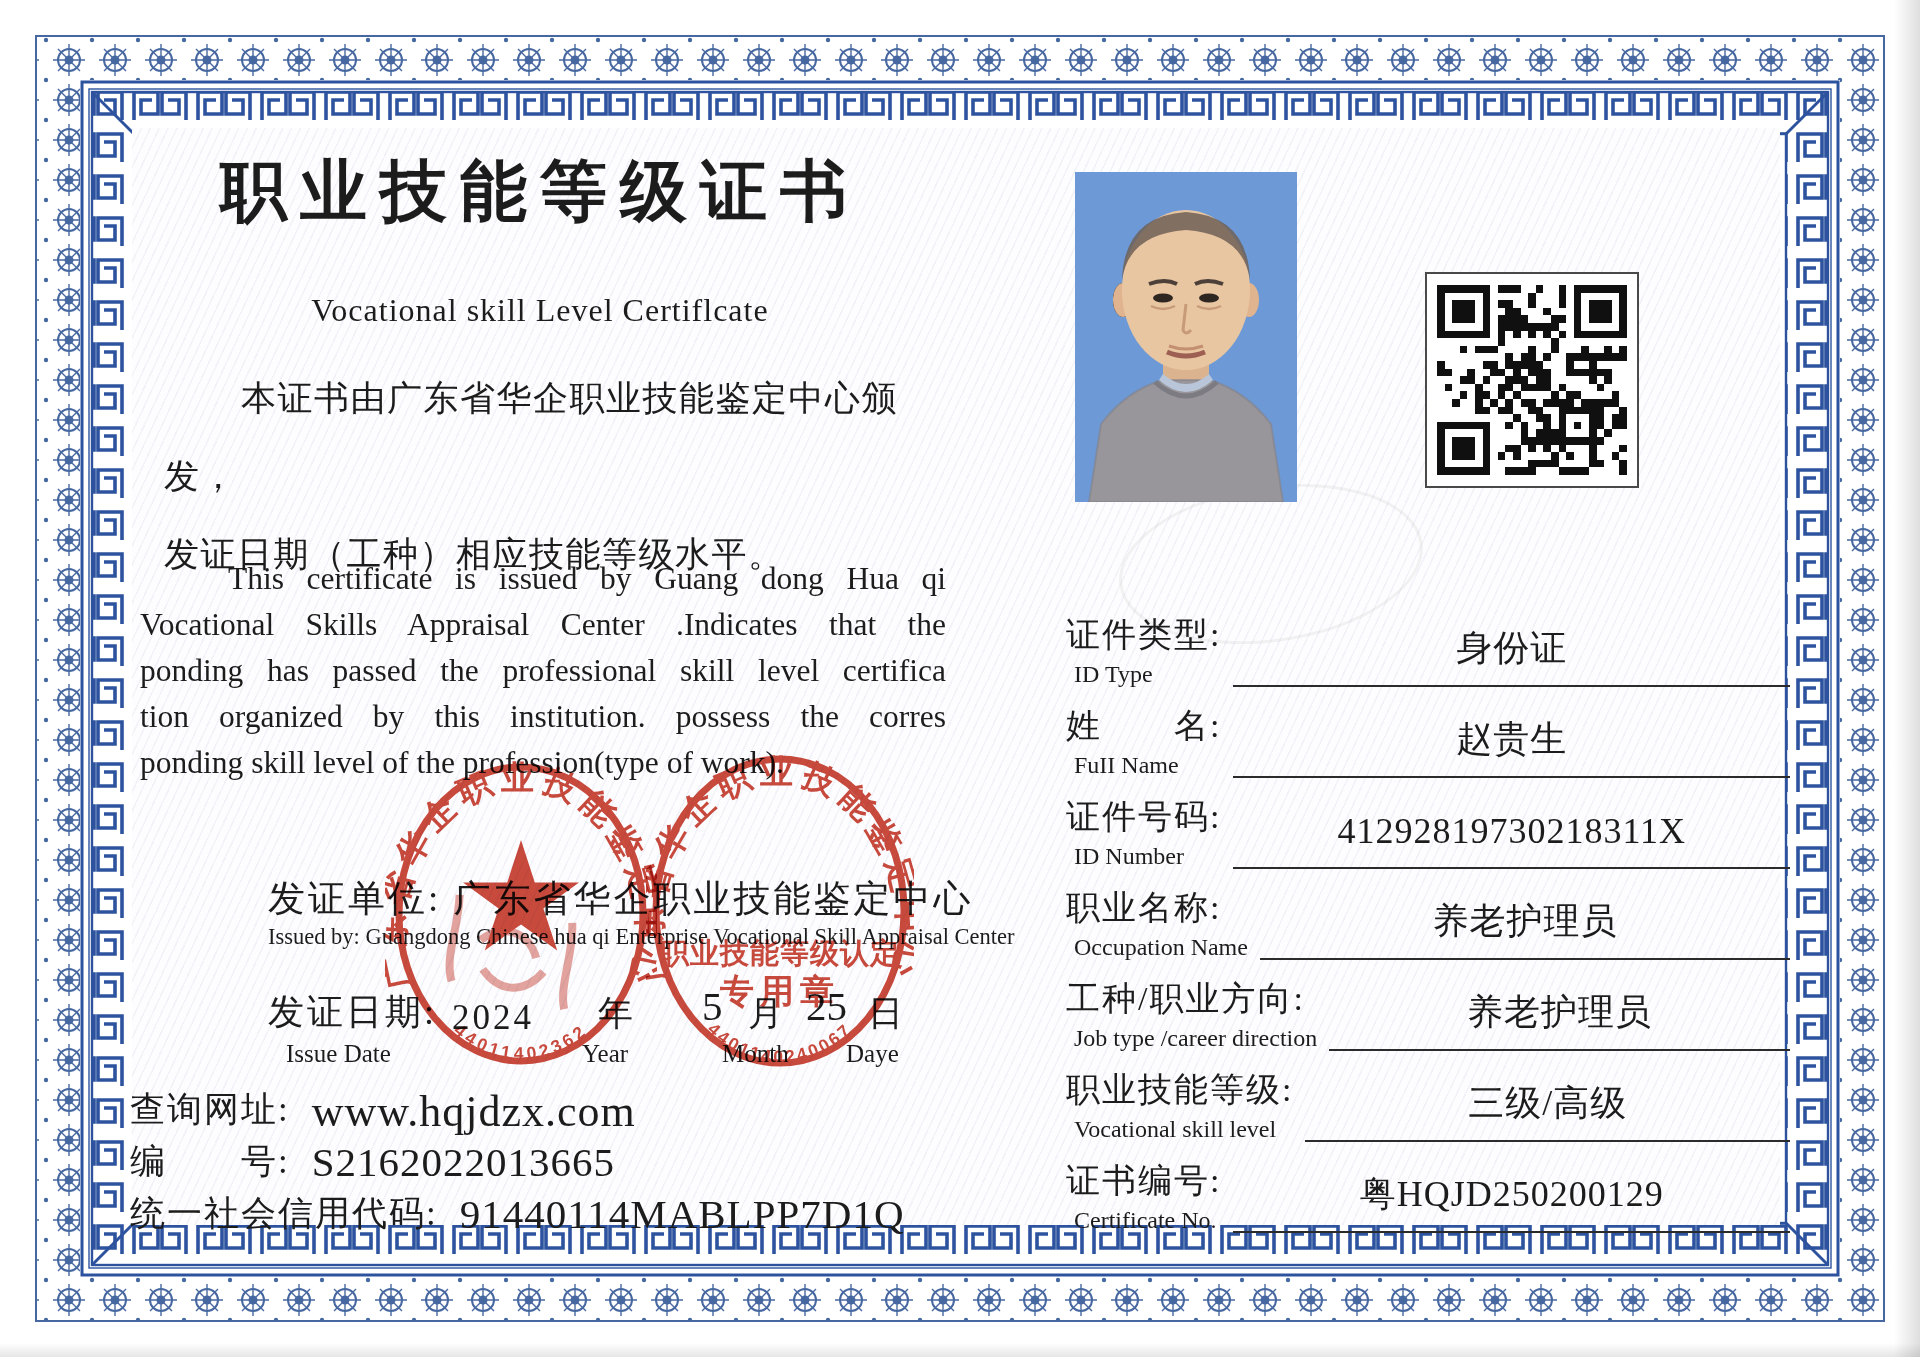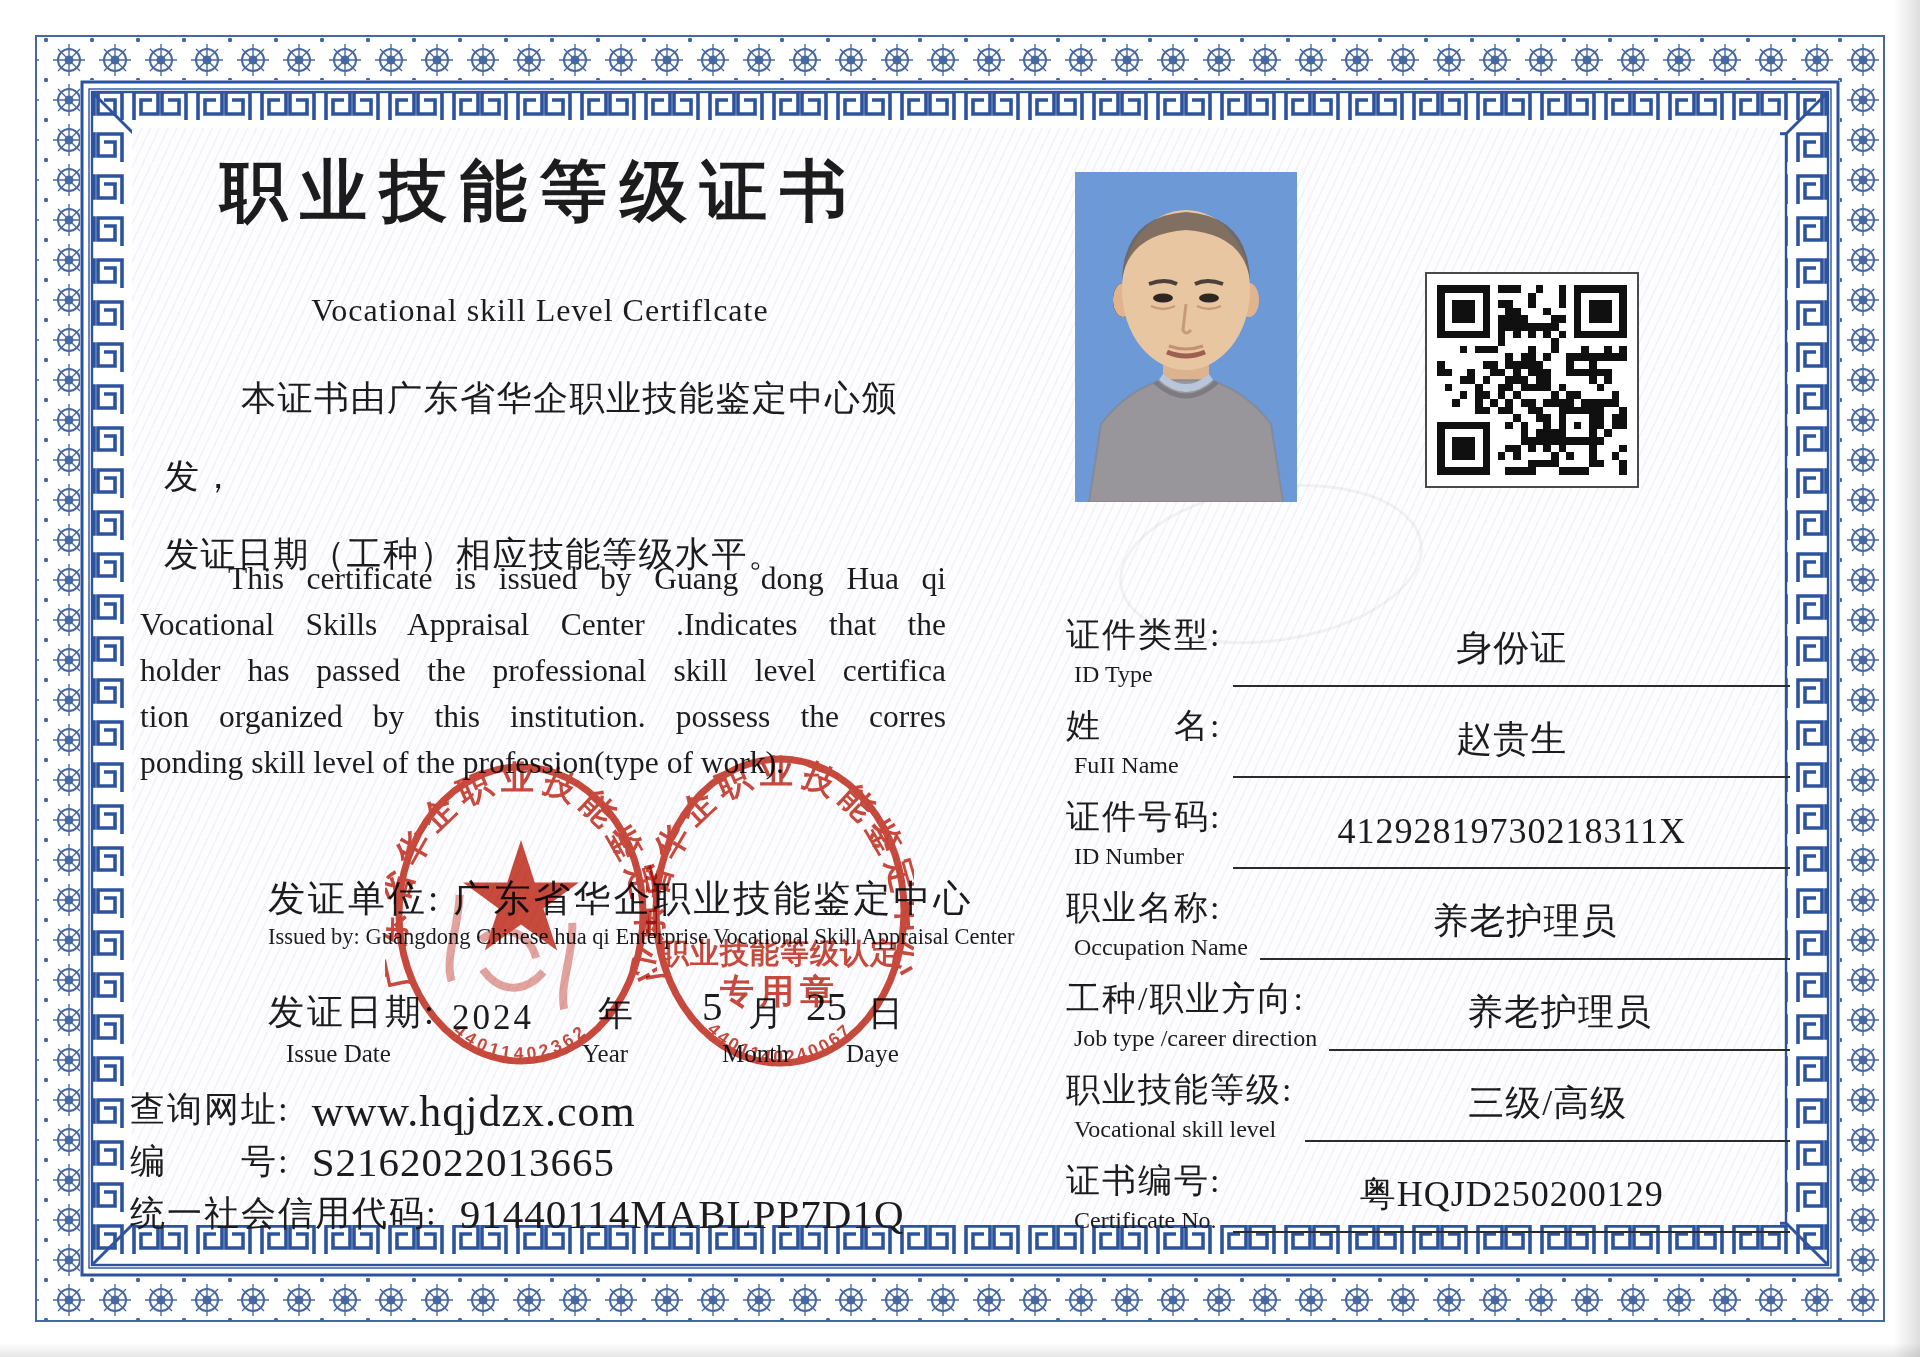--- a/index.html
+++ b/index.html
@@ -132,21 +132,21 @@
 <div class="abs lat title-en">Vocational skill Level  Certiflcate</div>
 
 <div class="abs cjk cn-par">
   <div class="indent">本证书由广东省华企职业技能鉴定中心颁发，</div>
   <div>发证日期（工种）相应技能等级水平。</div>
 </div>
 
 <div class="abs lat en-par">
   <div class="en-line first">This certificate is issued by Guang dong Hua qi</div>
   <div class="en-line">Vocational Skills Appraisal Center .Indicates that the</div>
-  <div class="en-line">holder has passed the professional skill level certifica</div>
+  <div class="en-line">ponding has passed the professional skill level certifica</div>
   <div class="en-line">tion organized by this institution. possess the corres</div>
   <div class="en-line last">ponding  skill level of the profession(type of  work).</div>
 </div>
 
 <div class="abs cjk issuer-cn">发证单位: 广东省华企职业技能鉴定中心</div>
 <div class="abs lat issuer-en">Issued by: Guangdong Chinese hua qi Enterprise Vocational Skill Appraisal Center</div>
 
 <div>
   <span class="abs cjk date-zone d-label">发证日期:</span>
   <span class="abs lat date-zone d-label-en">Issue  Date</span>

